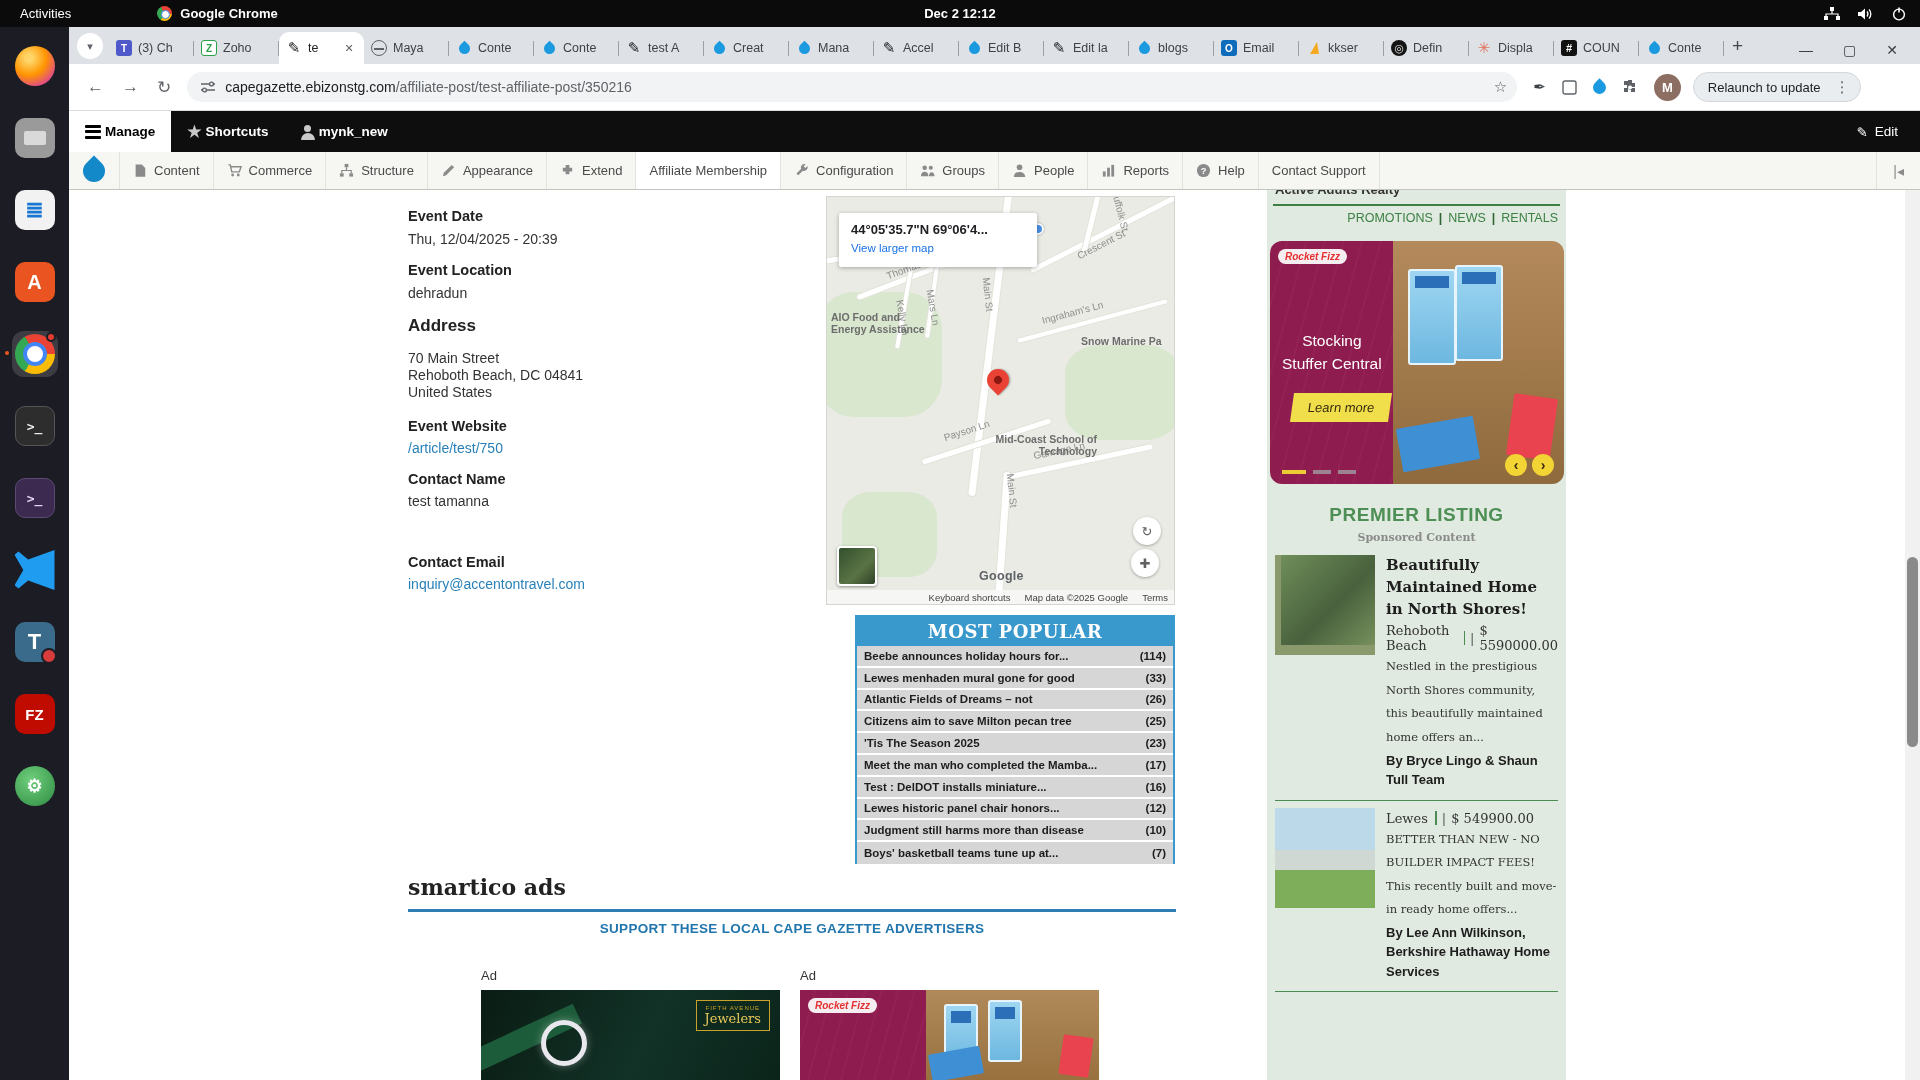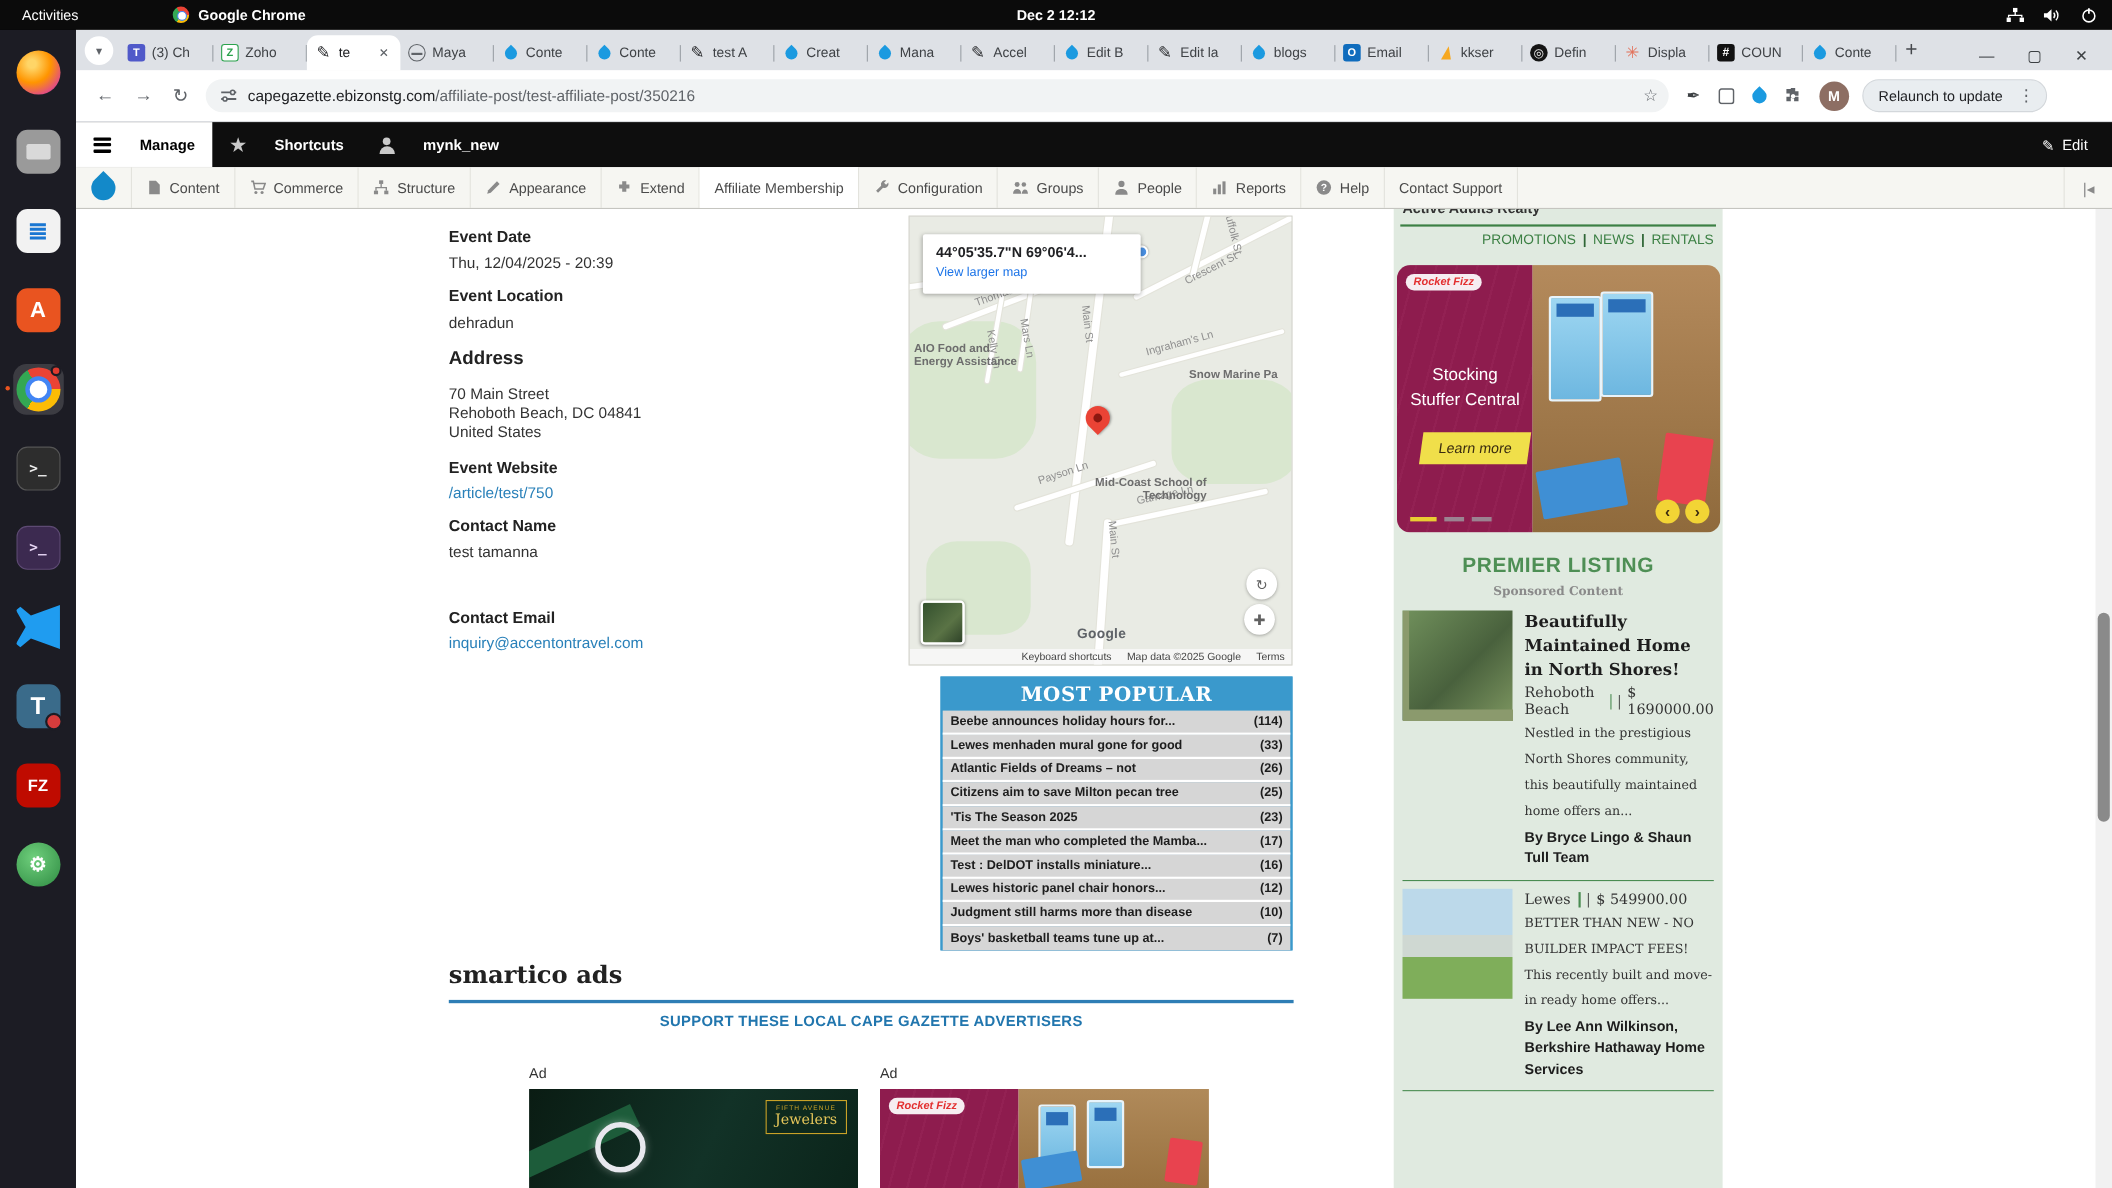--- a/index.html
+++ b/index.html
@@ -75,21 +75,21 @@
   .ob-star { margin-left:auto; font-size:15px; color:#5f6368; cursor:pointer; }
   .ext-row { display:flex; align-items:center; gap:16px; margin-left:16px; color:#3c4043; }
   .ext-ic { cursor:pointer; font-size:15px; display:flex; }
   .ext-drupal { width:13px; height:13px; background:#1b9ae0; border-radius:0 50% 50% 50%; transform:rotate(45deg); }
   .avatar { width:27px; height:27px; border-radius:50%; background:#8d6e63; color:#fff; font-size:13px; font-weight:bold; display:flex; align-items:center; justify-content:center; margin-left:16px; cursor:pointer; }
   .relaunch { margin-left:12px; height:30px; border-radius:15px; background:#e9edf0; border:1px solid #d3d7db; display:flex; align-items:center; gap:10px; padding:0 6px 0 14px; font-size:13px; color:#202124; cursor:pointer; }
   .kebab { color:#5f6368; font-size:15px; padding:0 4px; cursor:pointer; }
 
   
   .drow1 { position:absolute; left:0; top:84px; width:100%; height:41px; background:#0e0e0e; display:flex; align-items:stretch; color:#fff; font-size:13.5px; font-weight:bold; }
-  .drow1 .item { display:flex; align-items:center; gap:26px; padding:0 16px; cursor:pointer; }
+  .drow1 .item { display:flex; align-items:center; gap:4px; padding:0 16px; cursor:pointer; }
   .drow1 .item.active { background:#fff; color:#000; }
   .hamb { display:inline-block; width:16px; }
   .hamb i { display:block; height:3px; background:currentColor; margin:2.5px 0; border-radius:1px; }
   .star-ic { color:#c9c9c9; font-size:16px; }
   .user-ic { width:14px; height:14px; position:relative; }
   .user-ic::before { content:""; position:absolute; left:3.5px; top:0; width:7px; height:7px; border-radius:50%; background:#c9c9c9; }
   .user-ic::after { content:""; position:absolute; left:0; bottom:-1px; width:14px; height:7px; border-radius:7px 7px 0 0; background:#c9c9c9; }
   .drow1-edit { margin-left:auto; display:flex; align-items:center; gap:7px; padding:0 22px; cursor:pointer; font-weight:normal; }
 
   .drow2 { position:absolute; left:0; top:125px; width:100%; height:38px; background:#f6f6f2; border-bottom:1px solid #c5c5c0; box-shadow:0 2px 3px rgba(0,0,0,.15); display:flex; align-items:stretch; font-size:13px; color:#4a4a4a; }
@@ -754,21 +754,21 @@
         <div class="listings" data-name="premier-listings">
 
             <div class="listing" data-name="listing-item">
               <div class="thumb thumb-aerial" data-name="listing-thumbnail"></div>
               <div class="l-text">
                 <div class="l-title" data-name="listing-title">Beautifully Maintained Home in North Shores!</div>
                 <div class="l-meta" data-name="listing-meta">
                   <span data-name="listing-location">Rehoboth Beach</span>
                   <span class="gbar" data-name="meta-bar"></span>
                   <span class="psep" data-name="meta-separator">|</span>
-                  <span data-name="listing-price">$ 1690000.00</span>
+                  <span data-name="listing-price">$ 5590000.00</span>
                 </div>
                 <div class="l-desc" data-name="listing-description">Nestled in the prestigious North Shores community, this beautifully maintained home offers an...</div>
                 <div class="l-by" data-name="listing-agent">By Bryce Lingo &amp; Shaun Tull Team</div>
               </div>
             </div>
 
             <div class="listing" data-name="listing-item">
               <div class="thumb thumb-house1" data-name="listing-thumbnail"></div>
               <div class="l-text">
                 <div class="l-meta" data-name="listing-meta">

